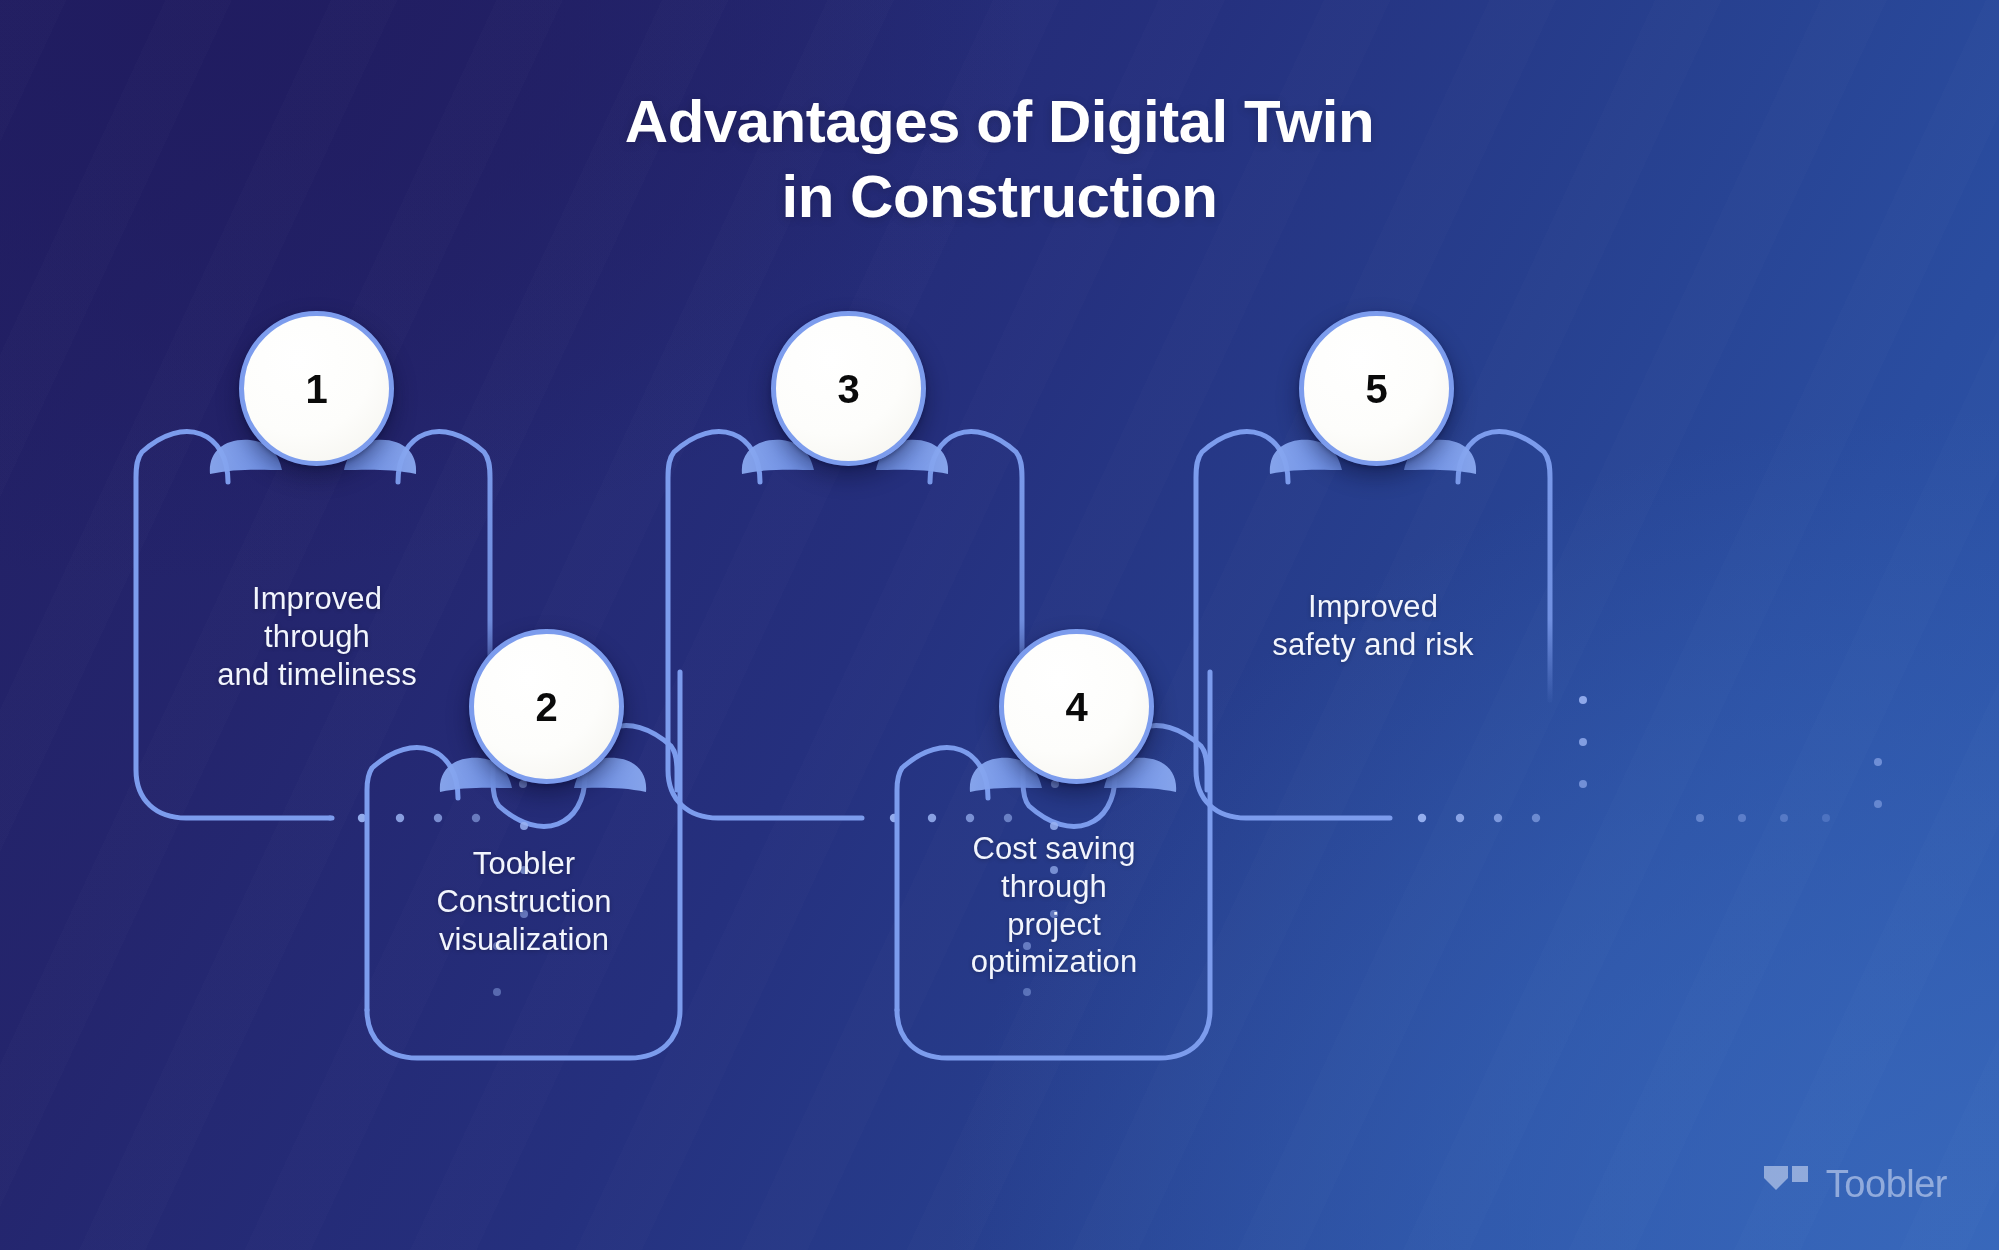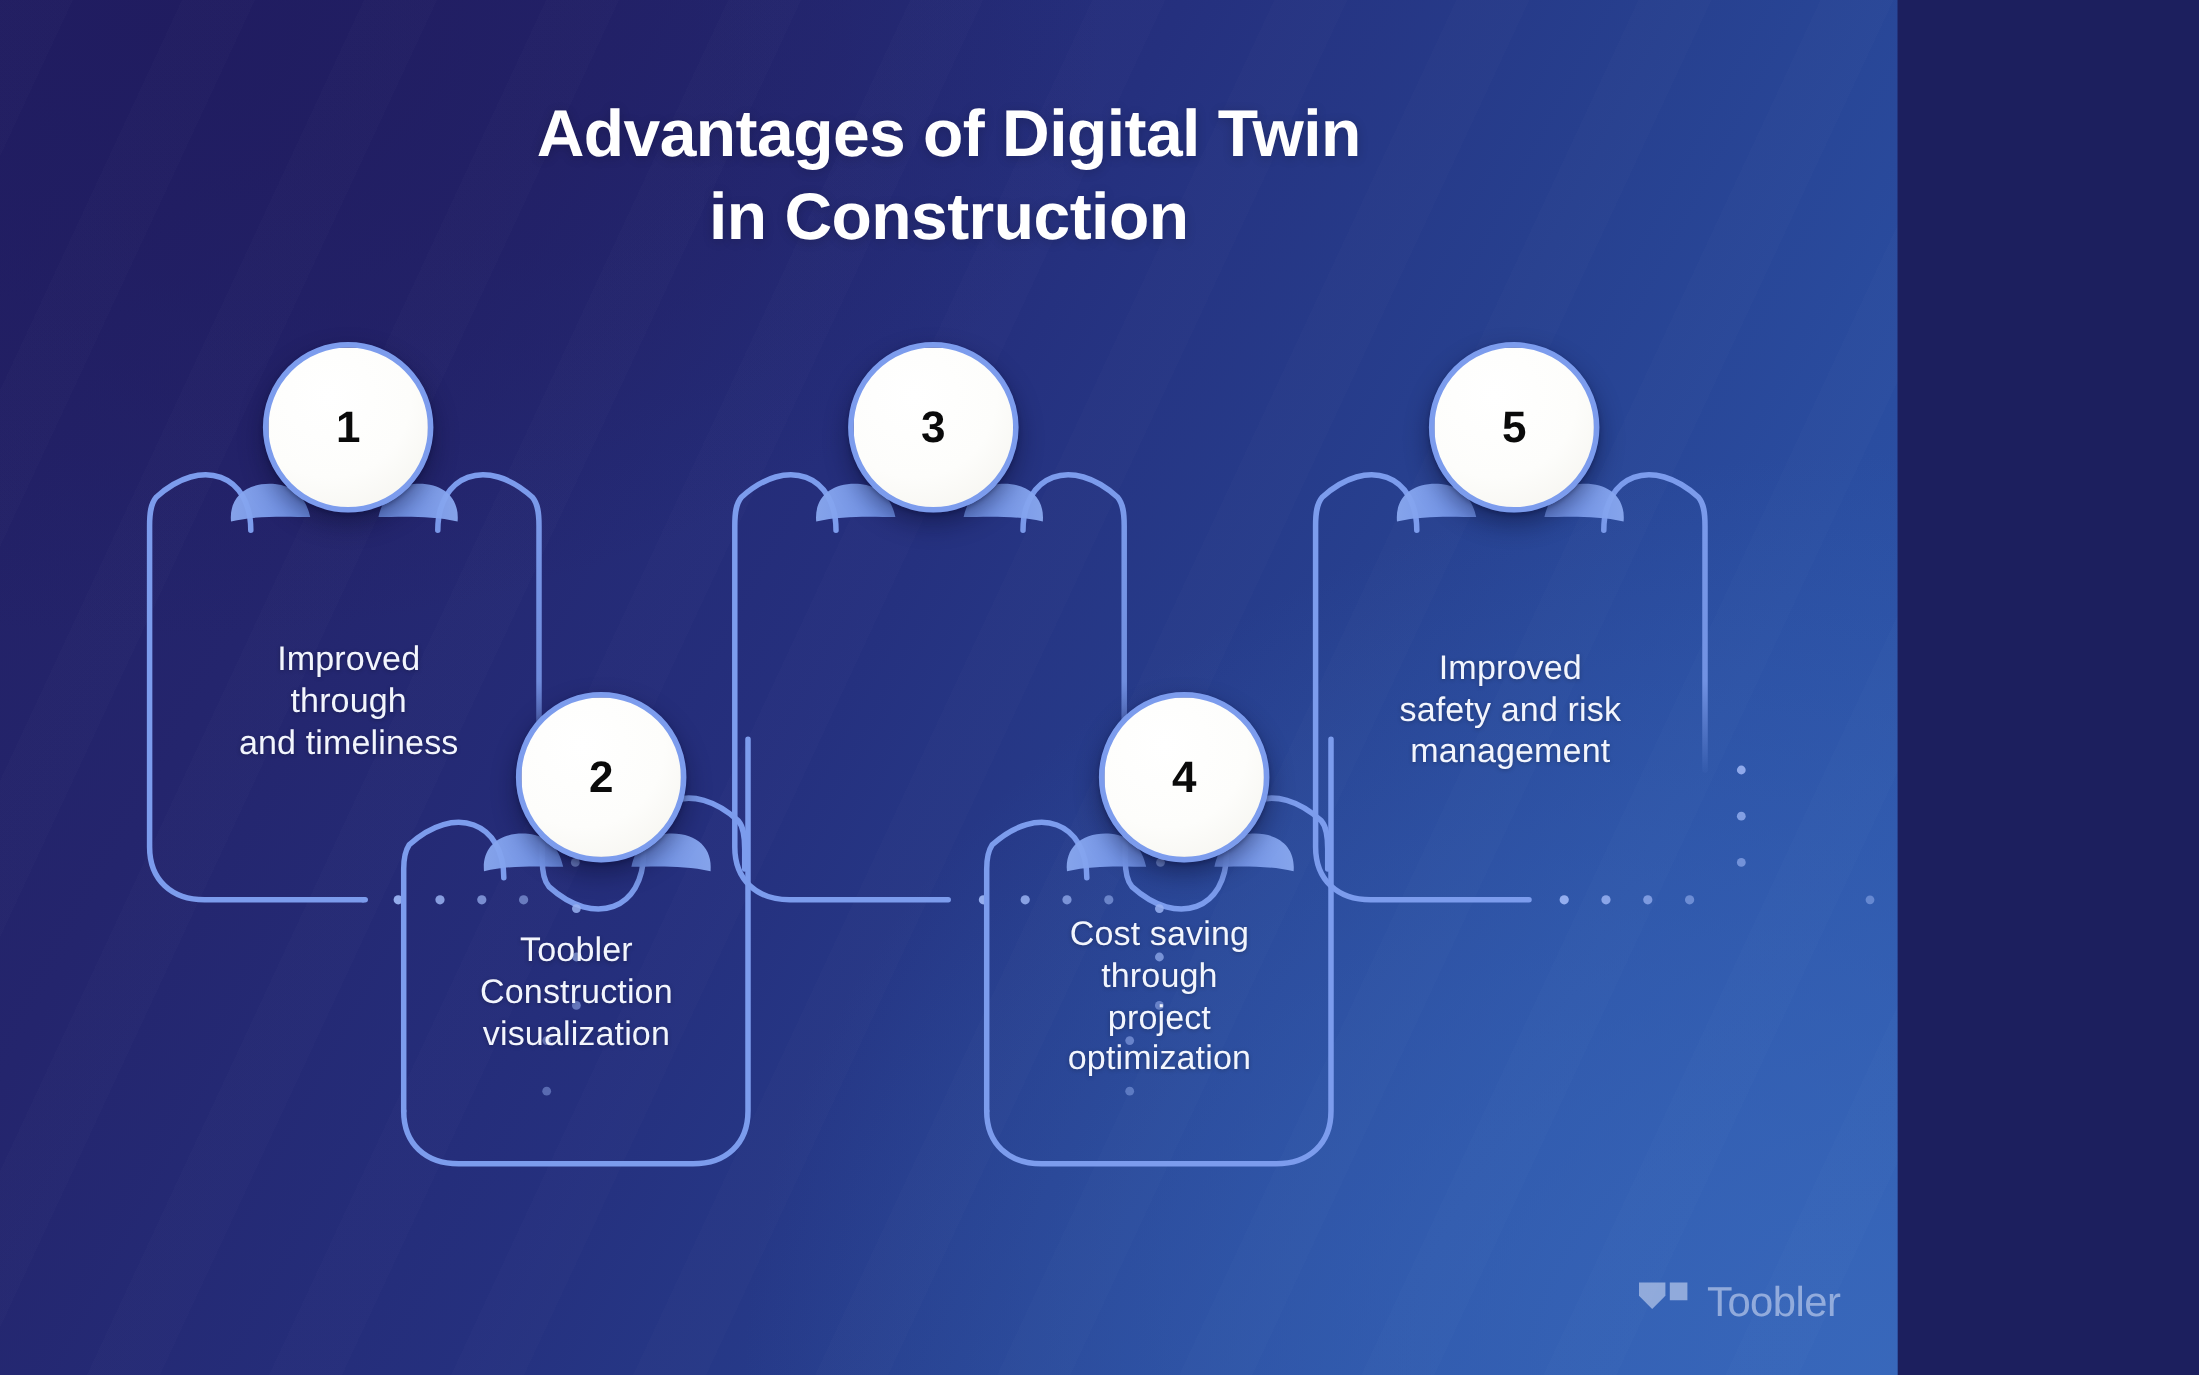--- a/index.html
+++ b/index.html
@@ -2,21 +2,21 @@
 <html><head>
 <meta charset="utf-8">
 <style>
   html,body{margin:0;padding:0;}
   body{
     width:1999px;height:1250px;overflow:hidden;
     font-family:"Liberation Sans","DejaVu Sans",sans-serif;
     background:#1c1f5e;
   }
   #stage{
-    position:relative;width:1725px;height:1250px;overflow:hidden;
+    position:relative;width:1999px;height:1250px;overflow:hidden;
     background:
       radial-gradient(ellipse 1400px 900px at 8% 2%, rgba(32,28,96,0.95) 0%, rgba(32,28,96,0) 62%),
       radial-gradient(ellipse 1500px 1200px at 100% 100%, rgba(57,105,188,0.92) 0%, rgba(57,105,188,0) 70%),
       linear-gradient(118deg, #221f63 0%, #24256d 22%, #25307e 45%, #27408f 64%, #2a4da0 80%, #2e58ae 100%);
   }
   
   #sheen{
     position:absolute;inset:0;pointer-events:none;
     background:repeating-linear-gradient(115deg,
       rgba(255,255,255,0.013) 0px,
@@ -258,21 +258,20 @@
   <div class="cardtext" style="left:900px;top:830px;width:308px;">
     <div>Cost saving</div>
     <div>through</div>
     <div>project</div>
     <div>optimization</div>
   </div>
 
   <div class="cardtext" style="left:1192px;top:588px;width:362px;">
     <div>Improved</div>
     <div>safety and risk</div>
-    <div>management</div>
   </div>
 
   <div id="logo">
     <svg class="mark" viewBox="0 0 48 44">
       <path d="M2 4 H26 V16 L14 28 L2 16 Z" fill="#c9d6f2"></path>
       <path d="M30 4 H46 V20 H30 Z" fill="#c9d6f2"></path>
     </svg>
     <span class="word">Toobler</span>
   </div>
 </div>

